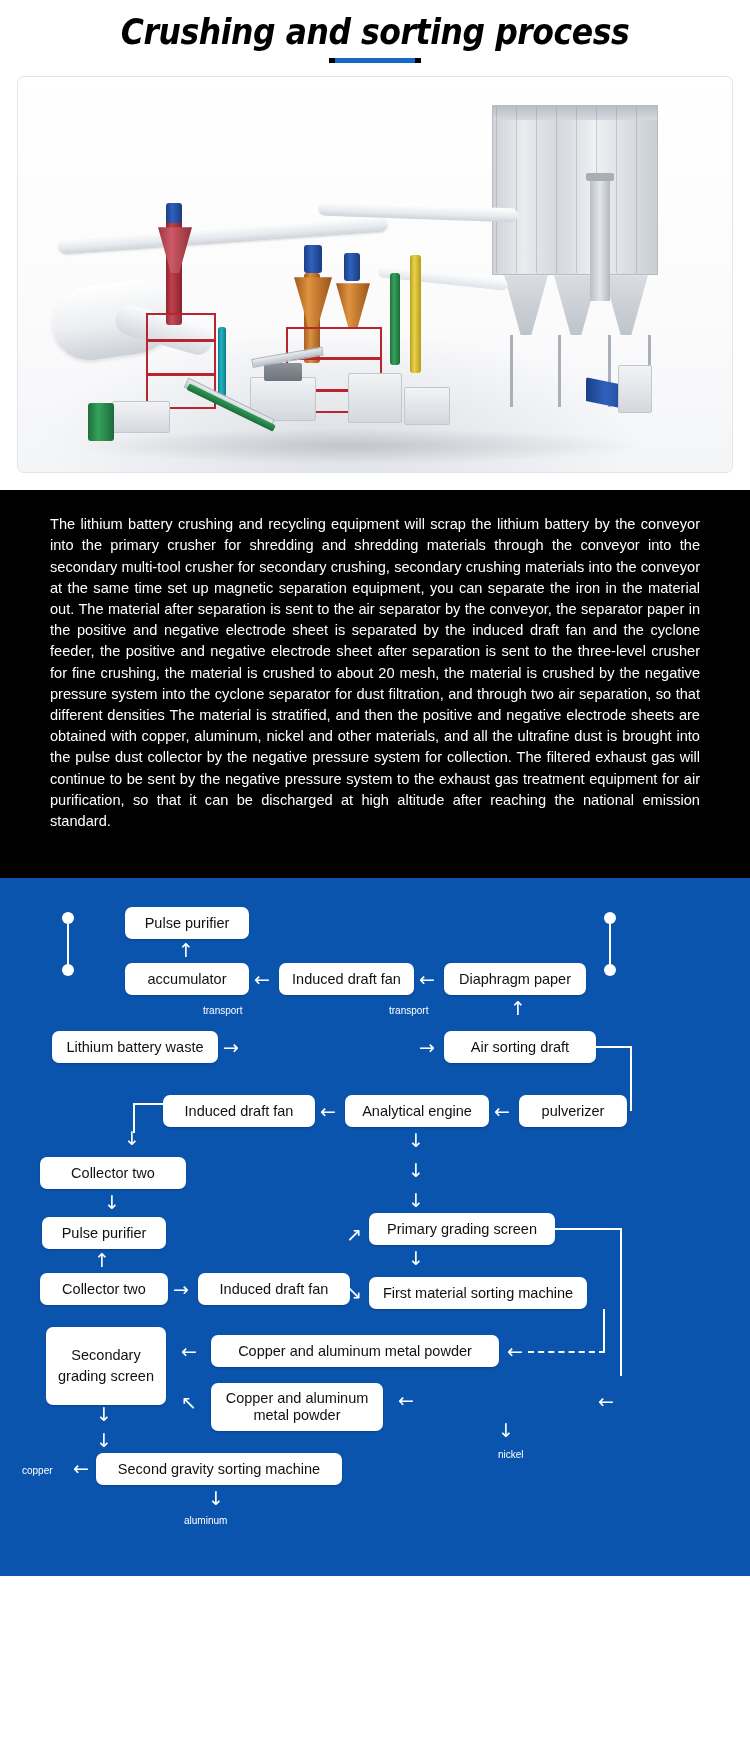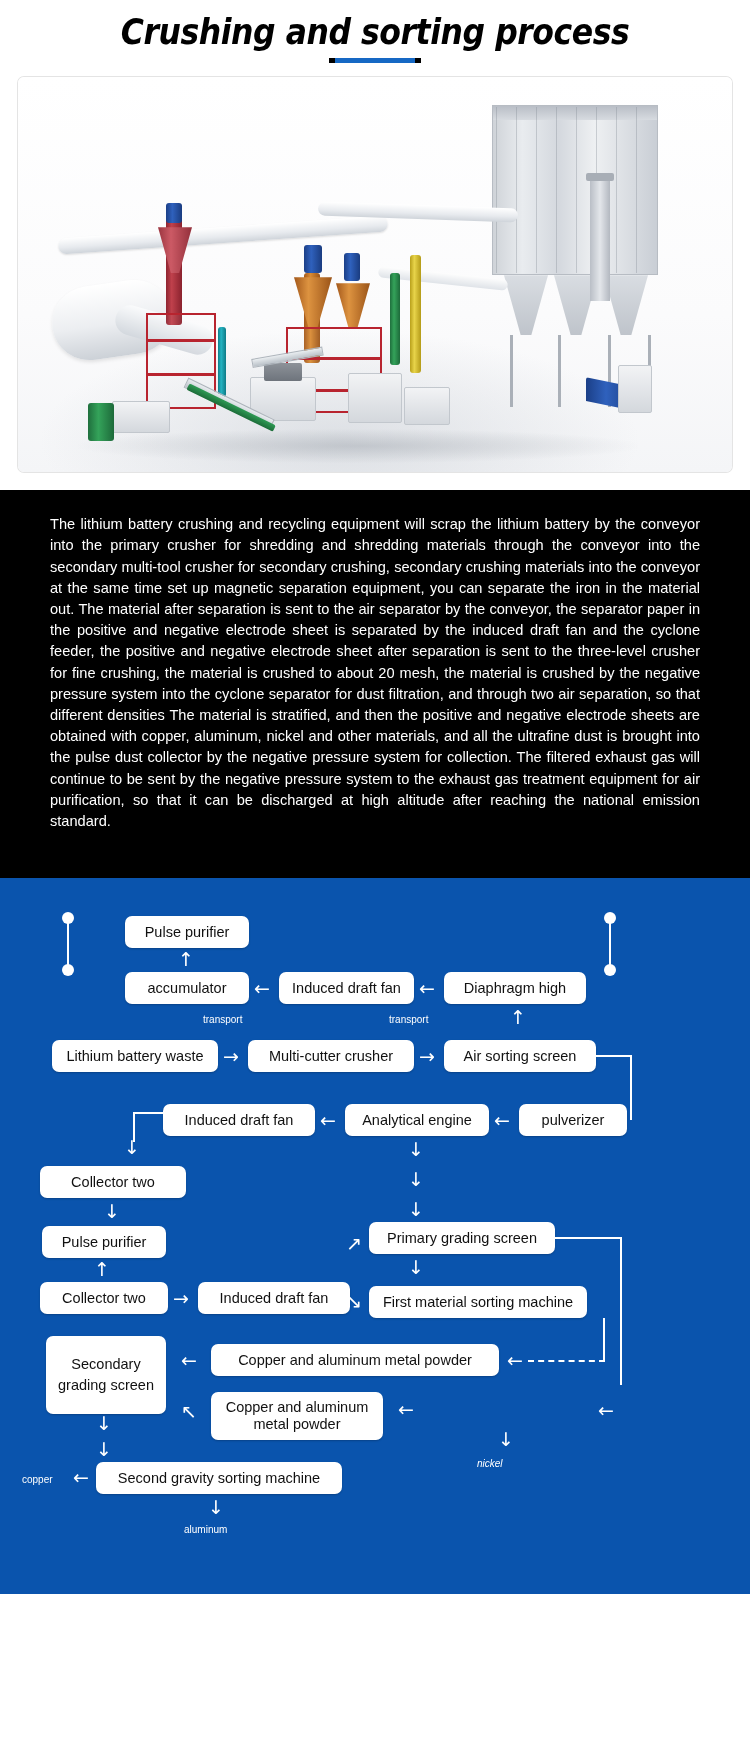--- a/index.html
+++ b/index.html
@@ -186,21 +186,21 @@
     background: #0a54ad;
     width: 750px;
     padding: 26px 18px 26px 18px;
     position: relative;
     min-height: 660px;
   }
   .flow-canvas {
     position: relative;
     width: 714px;
     height: 640px;
-    margin: 12px auto;
+    margin: 3px auto;
   }
   .node {
     position: absolute;
     background: #ffffff;
     color: #111111;
     border-radius: 7px;
     font-size: 14.5px;
     line-height: 17px;
     display: flex;
     align-items: center;
@@ -320,31 +320,30 @@
 <div class="flow-panel">
 <div class="flow-canvas">
 
   <div class="node" style="left:107px;top:0px;width:124px;height:32px;">Pulse purifier</div>
   <div class="arw" style="left:160px;top:34px;">↑</div>
 
   <div class="node" style="left:107px;top:56px;width:124px;height:32px;">accumulator</div>
   <div class="arw" style="left:236px;top:63px;">←</div>
   <div class="node" style="left:261px;top:56px;width:135px;height:32px;">Induced draft fan</div>
   <div class="arw" style="left:401px;top:63px;">←</div>
-  <div class="node" style="left:426px;top:56px;width:142px;height:32px;">Diaphragm high</div>
+  <div class="node" style="left:426px;top:56px;width:142px;height:32px;">Diaphragm paper</div>
 
   <div class="lbl" style="left:185px;top:96px;">transport</div>
   <div class="lbl" style="left:371px;top:96px;">transport</div>
   <div class="arw" style="left:492px;top:92px;">↑</div>
 
   <div class="node" style="left:34px;top:124px;width:166px;height:32px;">Lithium battery waste</div>
   <div class="arw" style="left:205px;top:131px;">→</div>
-  <div class="node" style="left:230px;top:124px;width:166px;height:32px;">Multi-cutter crusher</div>
   <div class="arw" style="left:401px;top:131px;">→</div>
-  <div class="node" style="left:426px;top:124px;width:152px;height:32px;">Air sorting screen</div>
+  <div class="node" style="left:426px;top:124px;width:152px;height:32px;">Air sorting draft</div>
 
   <div class="ln h" style="left:578px;top:139px;width:36px;"></div>
   <div class="ln v" style="left:612px;top:139px;height:65px;"></div>
   <div class="arw" style="left:578px;top:194px;">←</div>
 
   <div class="node" style="left:145px;top:188px;width:152px;height:32px;">Induced draft fan</div>
   <div class="arw" style="left:302px;top:195px;">←</div>
   <div class="node" style="left:327px;top:188px;width:144px;height:32px;">Analytical engine</div>
   <div class="arw" style="left:476px;top:195px;">←</div>
   <div class="node" style="left:501px;top:188px;width:108px;height:32px;">pulverizer</div>
@@ -386,21 +385,21 @@
 
   <div class="node wrap" style="left:28px;top:420px;width:120px;height:78px;line-height:21px;">Secondary grading screen</div>
 
   <div class="node wrap" style="left:193px;top:476px;width:172px;height:48px;">Copper and aluminum metal powder</div>
   <div class="arw" style="left:163px;top:486px;">↖</div>
 
   <div class="arw" style="left:380px;top:484px;">←</div>
   <div class="arw" style="left:580px;top:485px;">←</div>
 
   <div class="arw" style="left:480px;top:514px;">↓</div>
-  <div class="lbl" style="left:459px;top:540px;font-style:italic;">nickel</div>
+  <div class="lbl" style="left:480px;top:540px;">nickel</div>
 
   <div class="arw" style="left:78px;top:498px;">↓</div>
   <div class="arw" style="left:78px;top:524px;">↓</div>
 
   <div class="lbl" style="left:4px;top:556px;">copper</div>
   <div class="arw" style="left:55px;top:552px;">←</div>
   <div class="node" style="left:78px;top:546px;width:246px;height:32px;">Second gravity sorting machine</div>
   <div class="arw" style="left:190px;top:582px;">↓</div>
   <div class="lbl" style="left:166px;top:606px;">aluminum</div>
 

